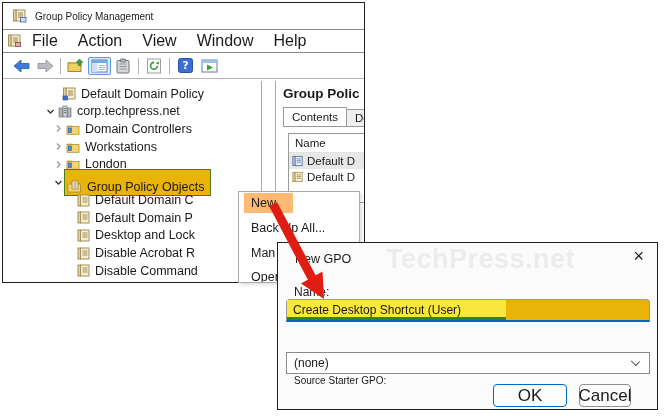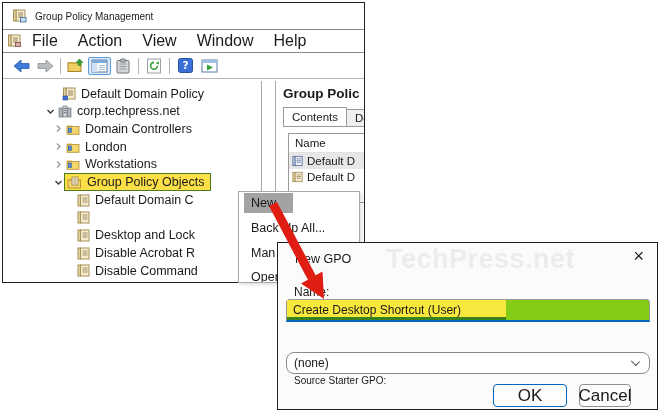--- a/index.html
+++ b/index.html
@@ -21,59 +21,59 @@
   .tsep { width:1px; height:16px; background:#b5b5b5; margin:0 3px; flex:none; }
   .selbox { border:1px solid #5a9be0; background:#dcebfa; border-radius:2px; padding:1px 2px; display:flex; }
 
   .content { position:absolute; top:78px; left:0; right:0; bottom:0; }
   .tree { position:absolute; left:0; top:0; width:259px; height:100%;
           border-right:1px solid #a8a8a8; padding-top:4px; overflow:hidden; }
   .trow { height:17.6px; display:flex; align-items:center; font-size:12.5px; white-space:nowrap; }
   .lvl0 { padding-left:40px; } .lvl1 { padding-left:48px; } .lvl2 { padding-left:74px; }
   .chev { width:15px; display:inline-flex; justify-content:center; flex:none; }
   .ticon { margin-right:5px; display:inline-flex; flex:none; }
-  .hlwrap { display:inline-flex; align-items:center; background:#fde047;
-            border:1px solid #4c7a1c; padding:1px 6px 1px 2px; margin-left:-2px; }
+  .hlwrap { display:inline-flex; align-items:center; background:#eab308;
+            border:1px solid #4c7a1c; padding:10px 6px 1px 2px; margin-left:-2px; }
 
   .rpanel { position:absolute; left:272px; top:0; right:0; bottom:0;
             border-left:1px solid #a8a8a8; overflow:hidden; background:#fff; }
   .rtitle { position:absolute; left:7px; top:5px; font-size:13.5px; font-weight:bold; white-space:nowrap; }
   .tabs { position:absolute; left:7px; top:26px; display:flex; align-items:flex-end; }
   .tab { font-size:11.5px; padding:3px 8px; border:1px solid #9a9a9a; white-space:nowrap; background:#fff; }
   .tab.inactive { background:#efefef; border-left:none; padding:2px 8px; }
   .rlist { position:absolute; left:12px; top:52px; width:170px; height:70px;
            border:1px solid #9a9a9a; background:#fff; font-size:11.5px; }
   .rlhead { height:19px; line-height:19px; padding-left:6px; border-bottom:1px solid #e3e3e3; }
   .rlrow { height:16px; display:flex; align-items:center; padding-left:3px; gap:4px; white-space:nowrap; }
   .rlrow.selected { background:#e7e7e7; }
 
   
   .ctx { position:absolute; left:238px; top:191px; width:122px; height:92px; background:#fff;
          border:1px solid #a9a9a9; z-index:20; font-size:12.5px; overflow:hidden;
          box-shadow:2px 2px 3px rgba(0,0,0,0.12); }
   .ctxitem { position:absolute; left:0; height:22px; display:flex; align-items:center;
              padding-left:12px; white-space:nowrap; }
-  .nhl { background:#a3a3a3; margin-left:-7px; padding:3px 17px 3px 7px; }
+  .nhl { background:#fdba74; margin-left:-7px; padding:3px 17px 3px 7px; }
 
   
   .dlg { position:absolute; left:277px; top:242px; width:381px; height:168px;
          background:#fbfbfb; border:1px solid #1f1f1f; z-index:30; }
   .wm { position:absolute; left:108px; top:1px; font-size:27px; font-weight:bold;
         color:#ececec; letter-spacing:0.5px; white-space:nowrap; }
   .dlg-title { position:absolute; left:17px; top:9px; font-size:12.5px; }
   .dlg-close { position:absolute; right:13px; top:2px; font-size:18px; color:#222; line-height:22px; }
   .dlg-name-label { position:absolute; left:16px; top:42px; font-size:12px; }
-  .dlg-field { position:absolute; left:8px; top:56px; width:364px; height:23px; background:#84cc16;
+  .dlg-field { position:absolute; left:8px; top:56px; width:364px; height:23px; background:#eab308;
                border:1px solid #9a9a9a; border-bottom:2px solid #0067c0; border-radius:4px 4px 0 0; }
   .fhl { position:absolute; left:0; top:0; height:100%; width:219px; background:#f8e73c;
          border-bottom:3px solid #3a801c; }
   .fval { position:absolute; left:6px; top:3px; font-size:12px; z-index:1; }
   .dlg-src-label { position:absolute; left:16px; top:94px; font-size:10px;margin-top:38px; }
   .combo { position:absolute; left:8px; top:109px; width:364px; height:22px; background:#fff;
-           border:1px solid #8a8a8a; border-radius:8px; font-size:12px; }
+           border:1px solid #8a8a8a; border-radius:0; font-size:12px; }
   .cval { position:absolute; left:7px; top:3px; }
   .cchev { position:absolute; right:10px; top:5px; width:7px; height:7px;
            border-right:1.4px solid #444; border-bottom:1.4px solid #444;
            transform:rotate(45deg) scale(1,0.85); }
   .btn { position:absolute; height:23px; font-size:17px; display:flex; align-items:center;
          justify-content:center; background:#fdfdfd; border-radius:4px; }
   .btn-ok { left:215px; top:141px; width:74px; border:1px solid #0067c0; }
   .btn-cancel { left:301px; top:141px; width:52px; border:1px solid #8f8f8f; }
 
   .arrow-svg { position:absolute; left:0; top:0; z-index:50; pointer-events:none; }
@@ -227,37 +227,37 @@
                 <path d="M4 2.5 L7 5.5 L4 8.5" fill="none" stroke="#9a9a9a" stroke-width="1.3"></path>
               </svg>
             </span>
           <span class="ticon">
               <svg width="14" height="12" viewBox="0 0 14 12">
                 <path d="M1 2.5 h5 l1 1.5 h-6 z" fill="#e7c04c"></path>
                 <rect x="1" y="3.5" width="12" height="7.8" fill="#f5d66d" stroke="#b08f2e" stroke-width="0.8"></rect>
                 <rect x="2.3" y="5" width="3" height="4.5" fill="#5b8dd6" stroke="#2f5fa8" stroke-width="0.7"></rect>
               </svg>
             </span>
-          <span>London</span>
+          <span>Workstations</span>
         </div>
 
         <div class="trow lvl1">
           <span class="chev">
               <svg width="11" height="11" viewBox="0 0 11 11">
                 <path d="M4 2.5 L7 5.5 L4 8.5" fill="none" stroke="#9a9a9a" stroke-width="1.3"></path>
               </svg>
             </span>
           <span class="ticon">
               <svg width="14" height="12" viewBox="0 0 14 12">
                 <path d="M1 2.5 h5 l1 1.5 h-6 z" fill="#e7c04c"></path>
                 <rect x="1" y="3.5" width="12" height="7.8" fill="#f5d66d" stroke="#b08f2e" stroke-width="0.8"></rect>
                 <rect x="2.3" y="5" width="3" height="4.5" fill="#5b8dd6" stroke="#2f5fa8" stroke-width="0.7"></rect>
               </svg>
             </span>
-          <span>Workstations</span>
+          <span>London</span>
         </div>
 
         <div class="trow lvl1" style="height:18.5px;">
           <span class="chev">
               <svg width="11" height="11" viewBox="0 0 11 11">
                 <path d="M2.5 4 L5.5 7 L8.5 4" fill="none" stroke="#3a3a3a" stroke-width="1.4"></path>
               </svg>
             </span>
           <span class="hlwrap">
             <span class="ticon">
@@ -283,20 +283,21 @@
           <span>Default Domain C</span>
         </div>
         <div class="trow lvl2">
           <span class="ticon">
               <svg width="13" height="13" viewBox="0 0 13 13">
                 <rect x="3.5" y="1" width="8.5" height="11" fill="#f6ecd0" stroke="#a59056"></rect>
                 <rect x="1" y="1" width="2.5" height="11" fill="#e3d3a3" stroke="#a59056"></rect>
                 <path d="M5.5 4h5M5.5 6h5M5.5 8h5" stroke="#8a7a4a" stroke-width="0.8"></path>
               </svg>
             </span>
+          <span>Default Domain P</span>
         </div>
         <div class="trow lvl2">
           <span class="ticon">
               <svg width="13" height="13" viewBox="0 0 13 13">
                 <rect x="3.5" y="1" width="8.5" height="11" fill="#f6ecd0" stroke="#a59056"></rect>
                 <rect x="1" y="1" width="2.5" height="11" fill="#e3d3a3" stroke="#a59056"></rect>
                 <path d="M5.5 4h5M5.5 6h5M5.5 8h5" stroke="#8a7a4a" stroke-width="0.8"></path>
               </svg>
             </span>
           <span>Desktop and Lock</span>

